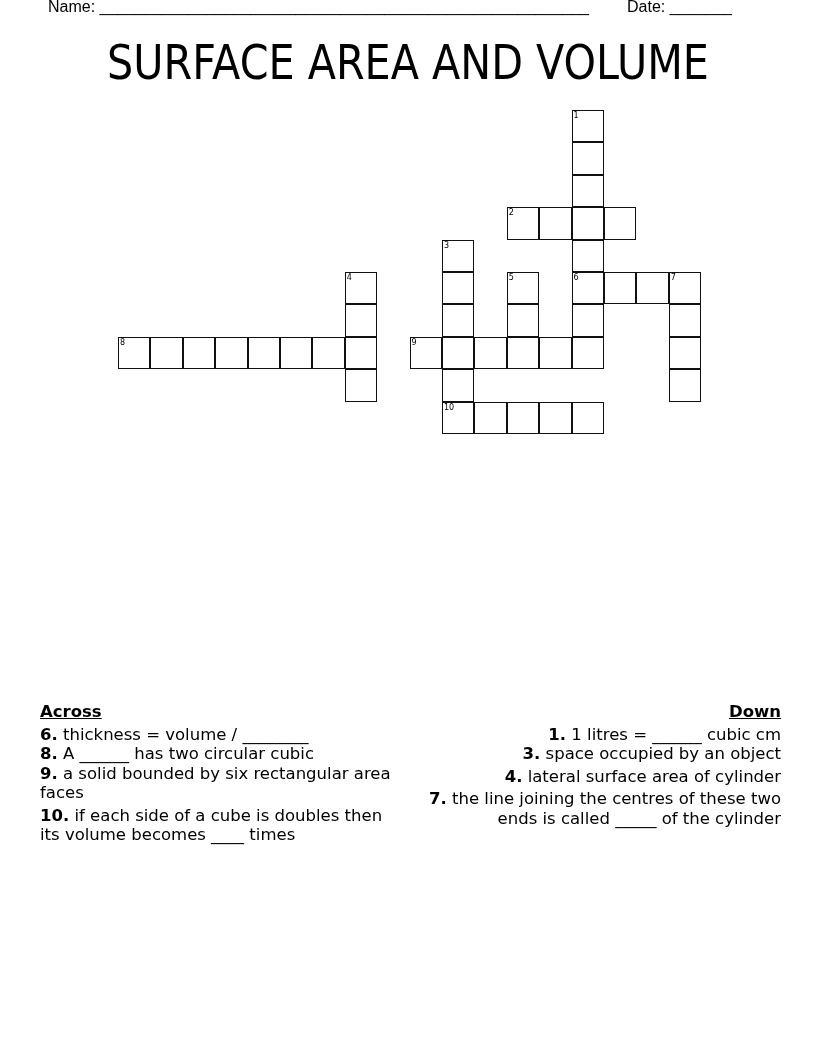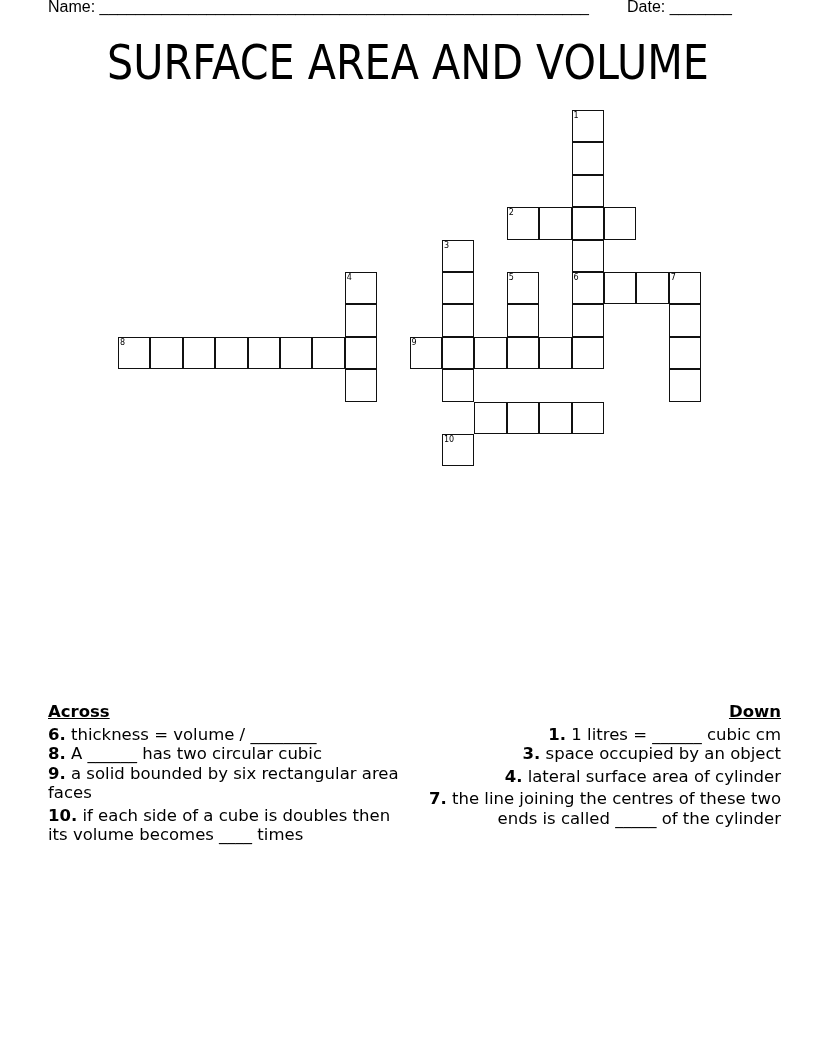--- a/index.html
+++ b/index.html
@@ -4,21 +4,21 @@
   <style>
     html, body { margin: 0; padding: 0; background: #ffffff; }
     body { width: 816px; height: 1056px; position: relative; overflow: hidden; color: #000; }
     .header-line { position: absolute; top: -2px; left: 48px; font-family: "Liberation Sans", sans-serif; font-size: 16px; white-space: pre; }
     .header-date { position: absolute; top: -2px; left: 627px; font-family: "Liberation Sans", sans-serif; font-size: 16px; white-space: pre; }
     .title { position: absolute; top: 34px; left: 0; width: 816px; text-align: center; font-family: "DejaVu Sans", sans-serif; font-size: 48px; letter-spacing: 0px; transform: scaleX(0.86); transform-origin: 408px 0; }
     .grid { position: absolute; left: 0; top: 0; width: 816px; height: 700px; }
     .cell { position: absolute; width: 32.4px; height: 32.4px; box-sizing: border-box; border: 1.6px solid #111; background: #fff; }
     .cell .num { position: absolute; top: 0px; left: 1px; font-family: "DejaVu Sans", sans-serif; font-size: 8px; line-height: 10px; }
     .clues { position: absolute; top: 702px; font-family: "DejaVu Sans", sans-serif; font-size: 16.5px; line-height: 19.5px; }
-    .clues.across { left: 48px; width: 360px; }
+    .clues.across { left: 40px; width: 360px; }
     .clues.down { left: 411px; width: 370px; text-align: right; }
     .clues h3 { margin: 0 0 3px 0; font-size: 16.5px; font-weight: bold; text-decoration: underline; }
     .clue { margin: 0 0 3px 0; }
     .clue.tight { margin-bottom: 0; }
     .clue b { font-weight: bold; }
   </style>
 </head>
 <body>
 
 <div class="header-line">Name: _______________________________________________________</div>
@@ -44,21 +44,21 @@
     </div>
     <div class="cell" style="left: 539.2px; top: 207.2px;"></div>
     <div class="cell" style="left: 604px; top: 207.2px;"></div>
     <div class="cell" style="left: 442px; top: 239.6px;">
       <span class="num">3</span>
     </div>
     <div class="cell" style="left: 442px; top: 272px;"></div>
     <div class="cell" style="left: 442px; top: 304.4px;"></div>
     <div class="cell" style="left: 442px; top: 336.8px;"></div>
     <div class="cell" style="left: 442px; top: 369.2px;"></div>
-    <div class="cell" style="left: 442px; top: 401.6px; margin-top: 32px;">
+    <div class="cell" style="left: 442px; top: 401.6px;">
       <span class="num">10</span>
     </div>
     <div class="cell" style="left: 344.8px; top: 272px;">
       <span class="num">4</span>
     </div>
     <div class="cell" style="left: 344.8px; top: 304.4px;"></div>
     <div class="cell" style="left: 344.8px; top: 336.8px;"></div>
     <div class="cell" style="left: 344.8px; top: 369.2px;"></div>
     <div class="cell" style="left: 506.8px; top: 272px;">
       <span class="num">5</span>

